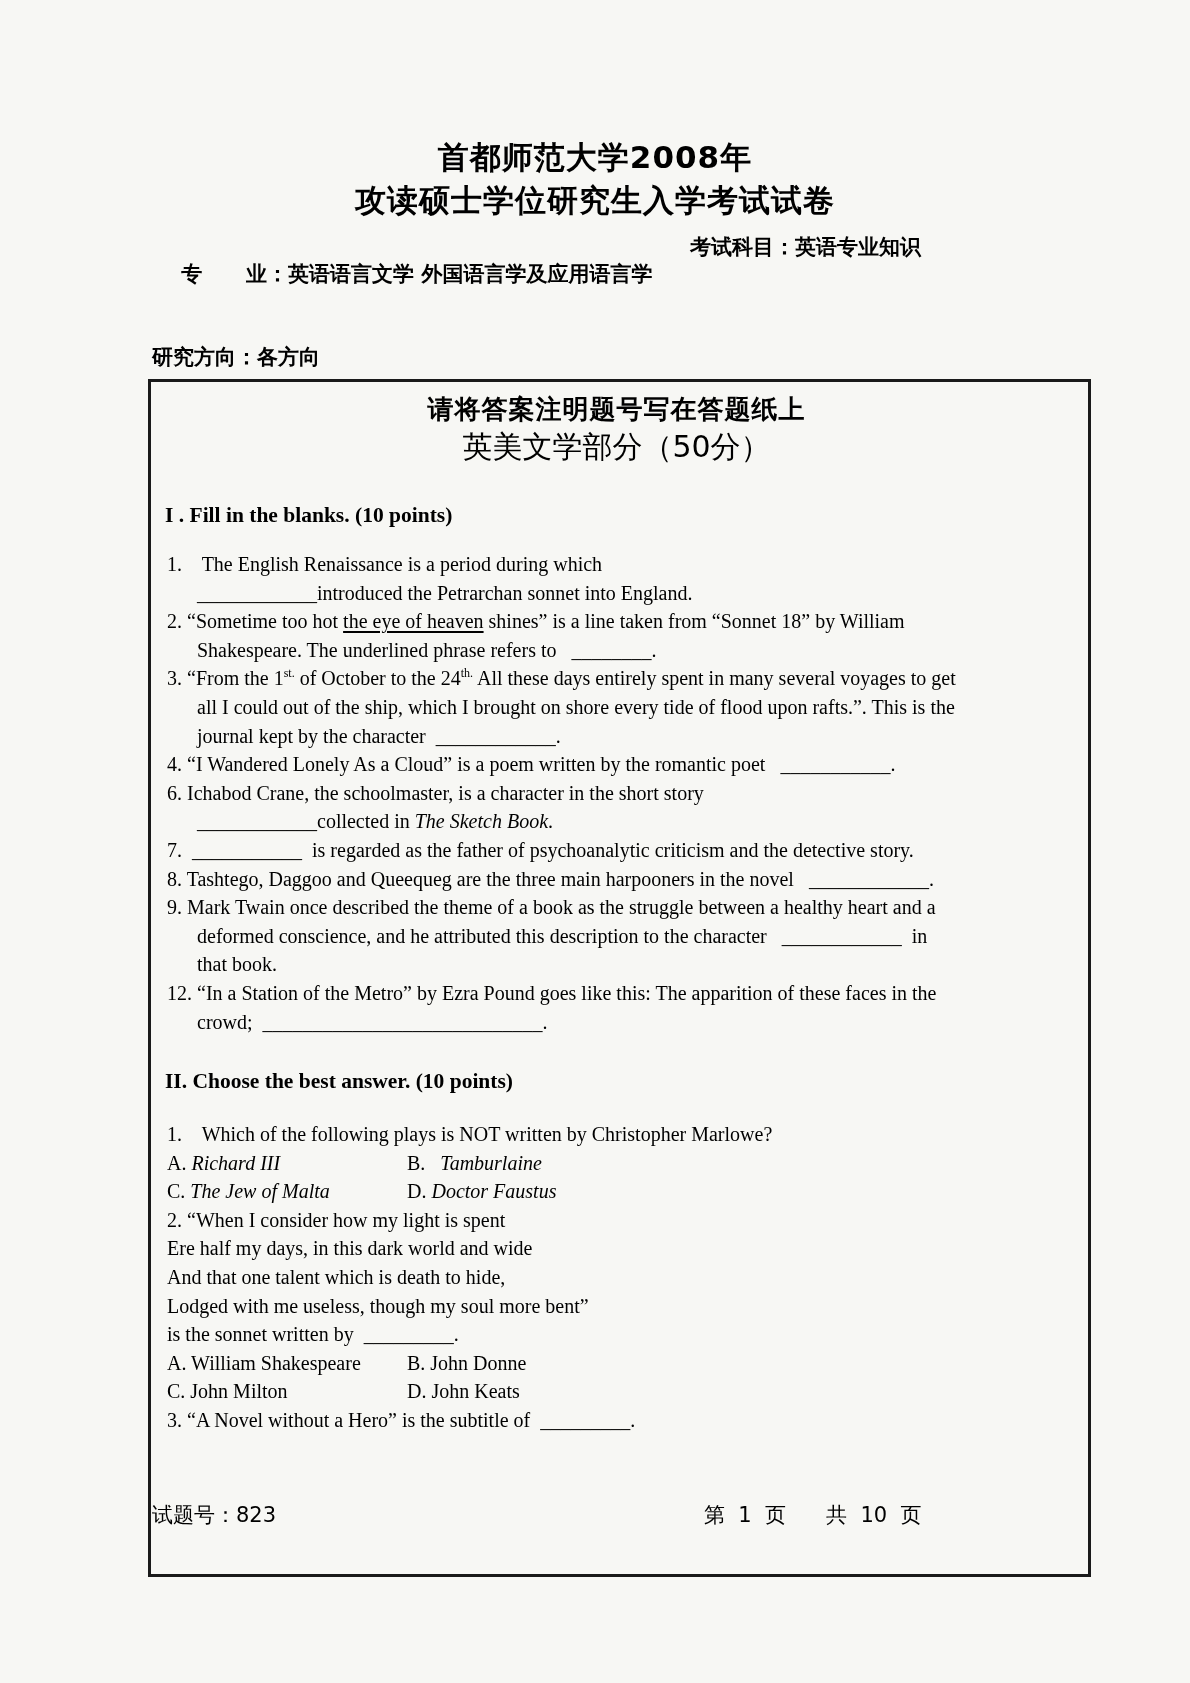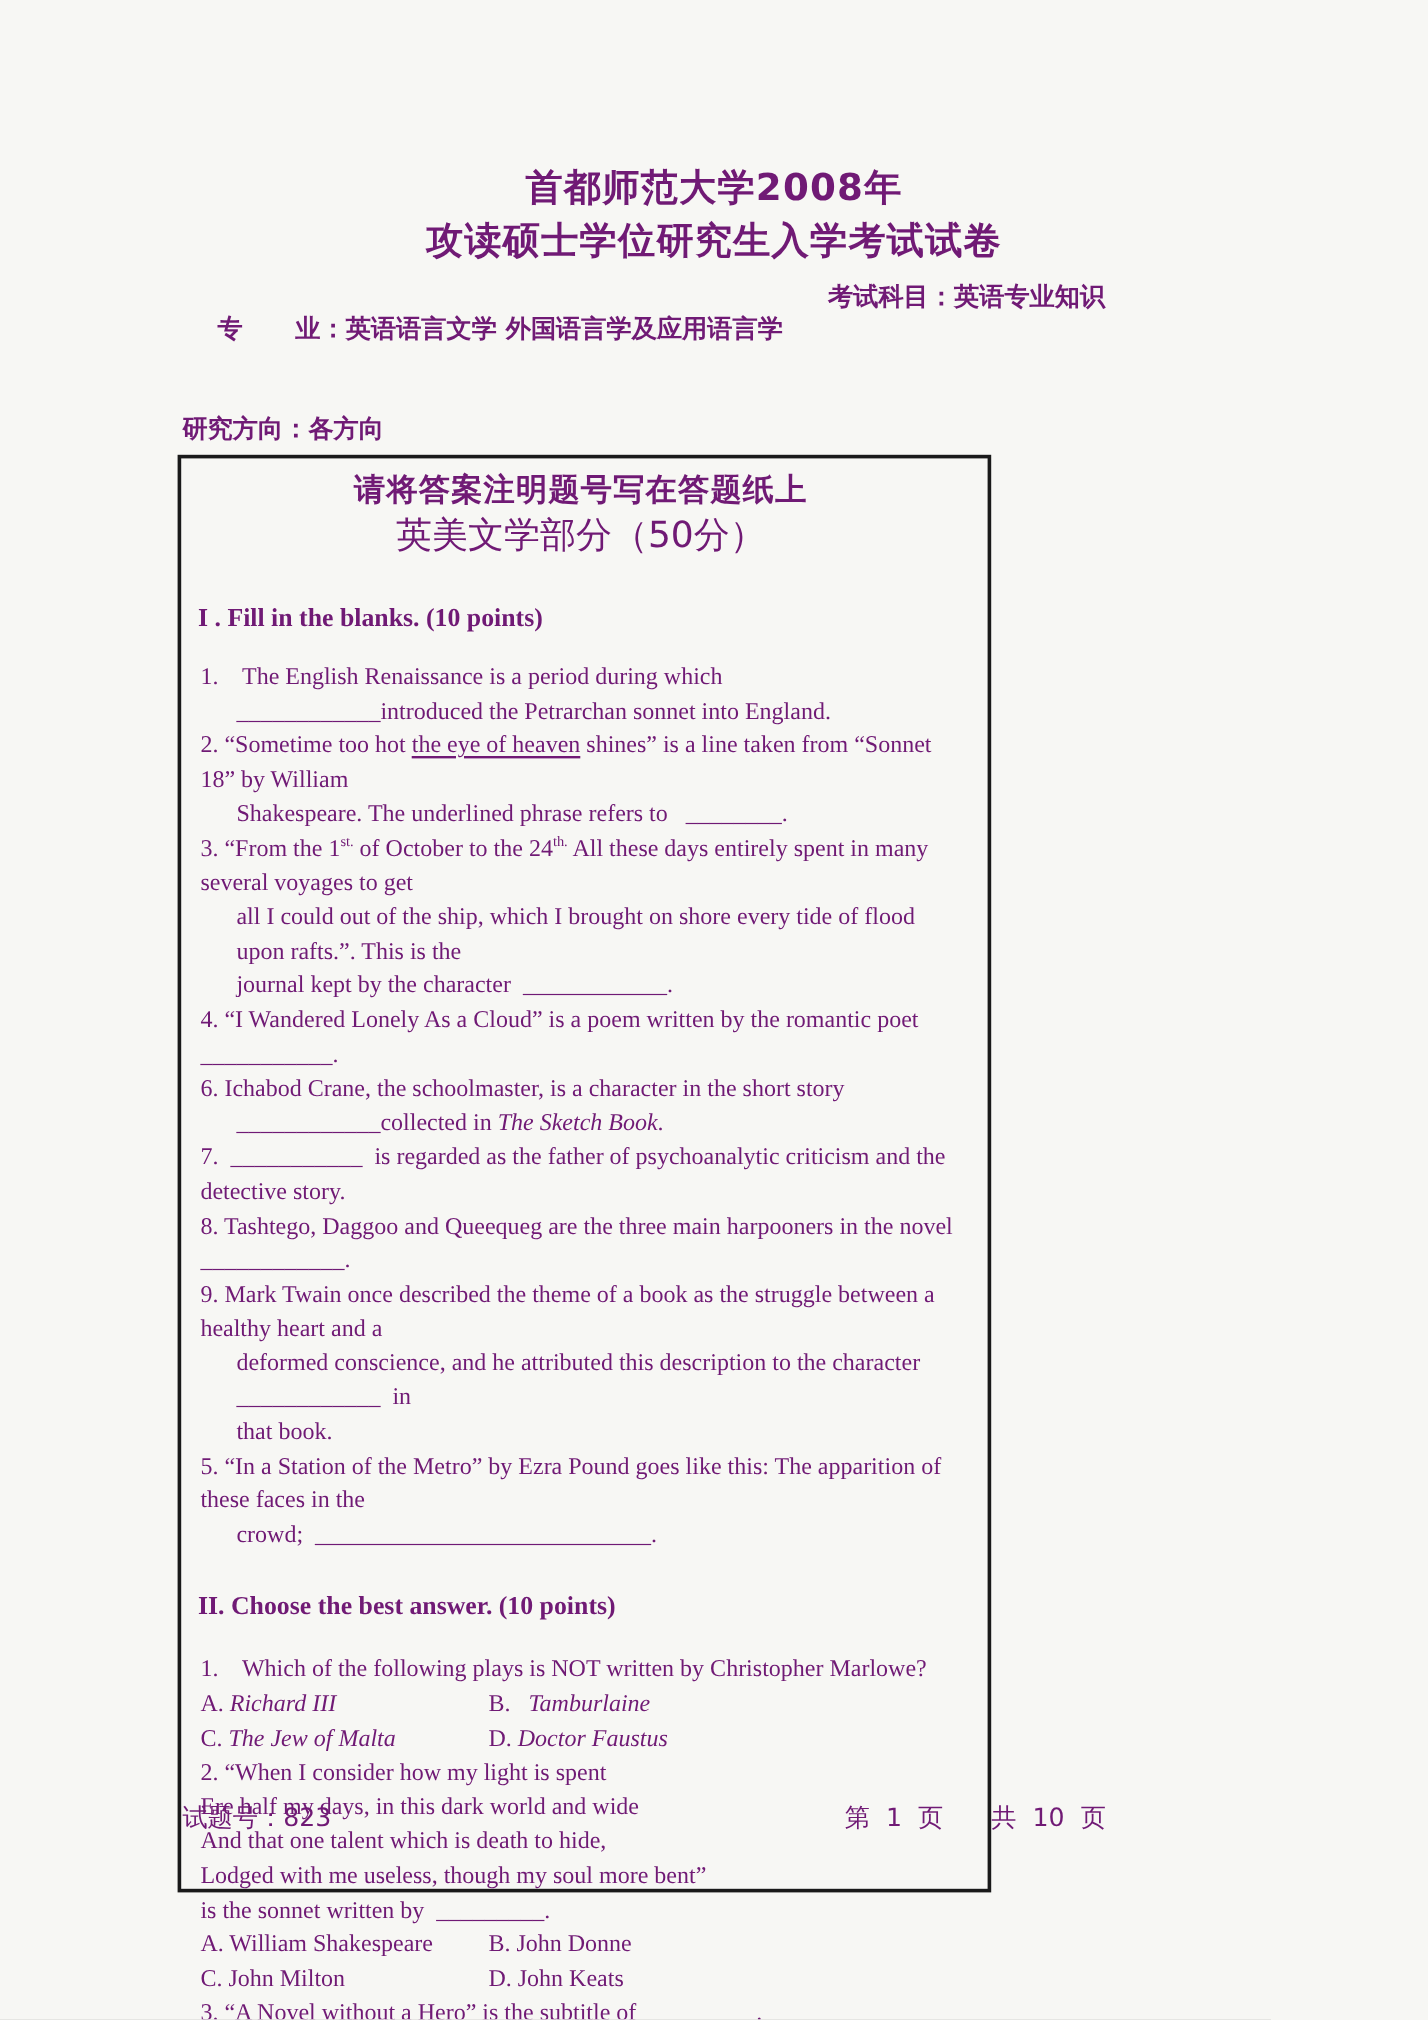--- a/index.html
+++ b/index.html
@@ -1,20 +1,20 @@
 <!DOCTYPE html>
 <html><head>
 <meta charset="utf-8">
 <style>
   html,body { margin:0; padding:0; background:#d9d9d6; }
   .paper {
     position:relative;
     width:1190px; height:1683px;
     background:#f7f7f4;
-    color:#701a75;
+    color:#000000;
     font-family:"Liberation Serif", serif;
     overflow:hidden;
   }
   .title1 {
     padding-top:136px;
     text-align:center;
     font-family:"DejaVu Sans", sans-serif;
     font-weight:bold;
     font-size:31px;
     line-height:42px;
@@ -43,21 +43,21 @@
     margin:2px 0 0 152px;
     font-family:"DejaVu Sans", sans-serif;
     font-weight:bold;
     font-size:21px;
     line-height:27px;
     white-space:pre-wrap;
   }
   .box {
     box-sizing:border-box;
     margin:8px 0 0 148px;
-    width:678px;
+    width:943px;
     height:1198px;
     border:3px solid #1a1a1a;
     padding:4px 16px 0 10px;
   }
   .notice {
     margin-top:6px;
     text-align:center;
     font-family:"DejaVu Sans", sans-serif;
     font-weight:bold;
     font-size:26px;
@@ -135,21 +135,21 @@
           <div class="line indent"><span>all I could out of the ship, which I brought on shore every tide of flood upon rafts.”. This is the</span></div>
           <div class="line indent"><span>journal kept by the character  ____________.</span></div>
           <div class="line"><span>4. “I Wandered Lonely As a Cloud” is a poem written by the romantic poet   ___________.</span></div>
           <div class="line"><span>6. Ichabod Crane, the schoolmaster, is a character in the short story</span></div>
           <div class="line indent"><span>____________collected in </span><i>The Sketch Book</i><span>.</span></div>
           <div class="line"><span>7.  ___________  is regarded as the father of psychoanalytic criticism and the detective story.</span></div>
           <div class="line"><span>8. Tashtego, Daggoo and Queequeg are the three main harpooners in the novel   ____________.</span></div>
           <div class="line"><span>9. Mark Twain once described the theme of a book as the struggle between a healthy heart and a</span></div>
           <div class="line indent"><span>deformed conscience, and he attributed this description to the character   ____________  in</span></div>
           <div class="line indent"><span>that book.</span></div>
-          <div class="line"><span>5. “In a Station of the Metro” by Ezra Pound goes like this: The apparition of these faces in the</span></div>
+          <div class="line"><span>12. “In a Station of the Metro” by Ezra Pound goes like this: The apparition of these faces in the</span></div>
           <div class="line indent"><span>crowd;  ____________________________.</span></div>
         </div>
         <div class="section">
           <div class="section-heading">II. Choose the best answer. (10 points)</div>
           <div class="line"><span>1.    Which of the following plays is NOT written by Christopher Marlowe?</span></div>
           <div class="line"><span class="col1"><span>A. </span><i>Richard III</i></span><span><span>B.   </span><i>Tamburlaine</i></span></div>
           <div class="line"><span class="col1"><span>C. </span><i>The Jew of Malta</i></span><span><span>D. </span><i>Doctor Faustus</i></span></div>
           <div class="line"><span>2. “When I consider how my light is spent</span></div>
           <div class="line"><span>Ere half my days, in this dark world and wide</span></div>
           <div class="line"><span>And that one talent which is death to hide,</span></div>

